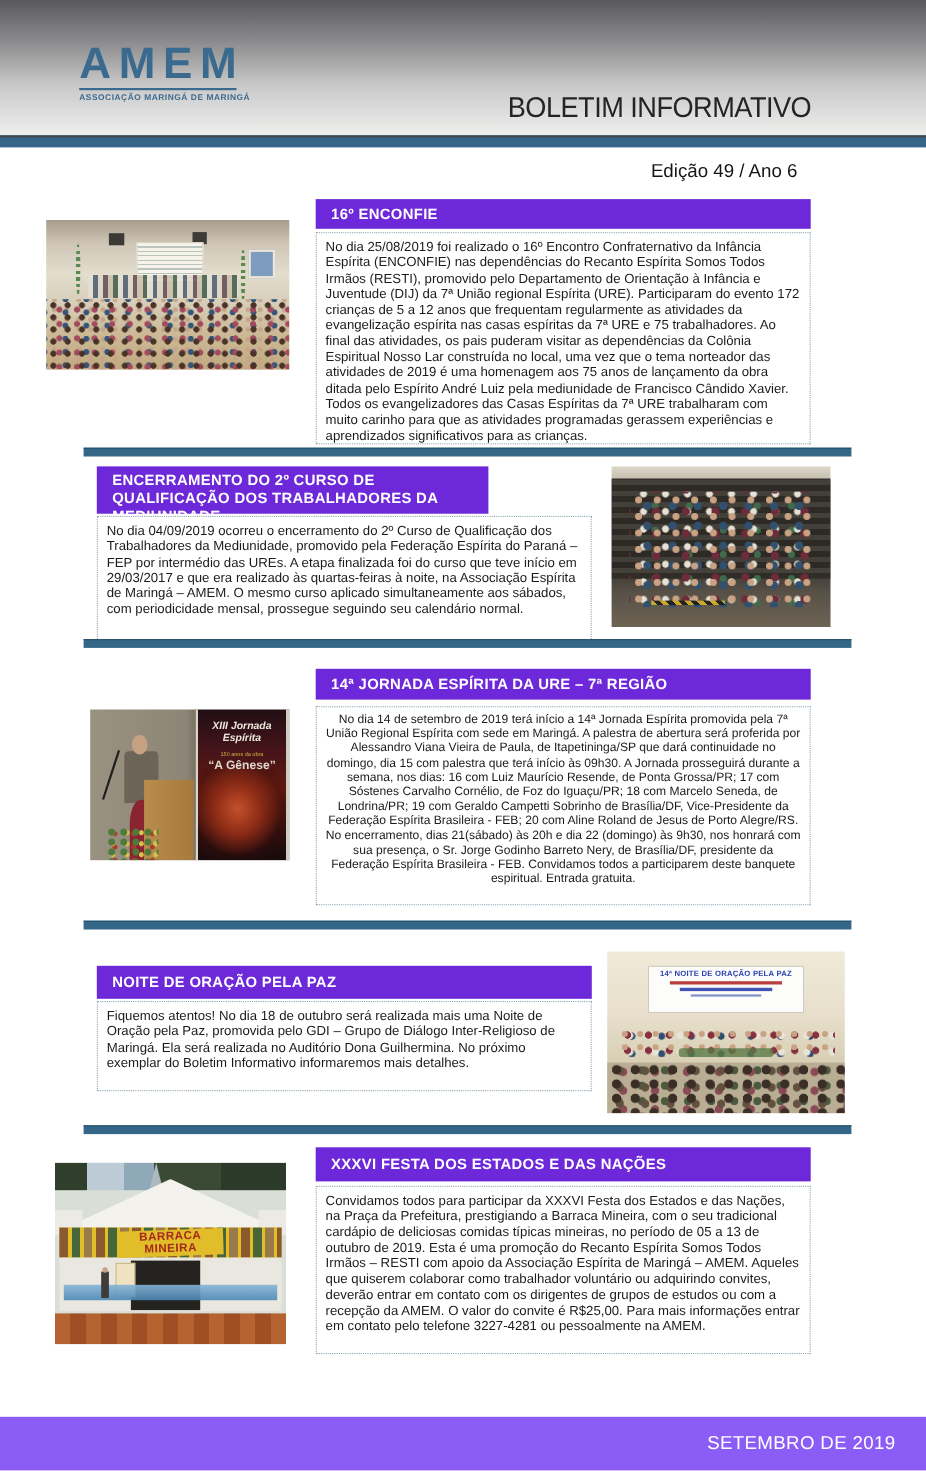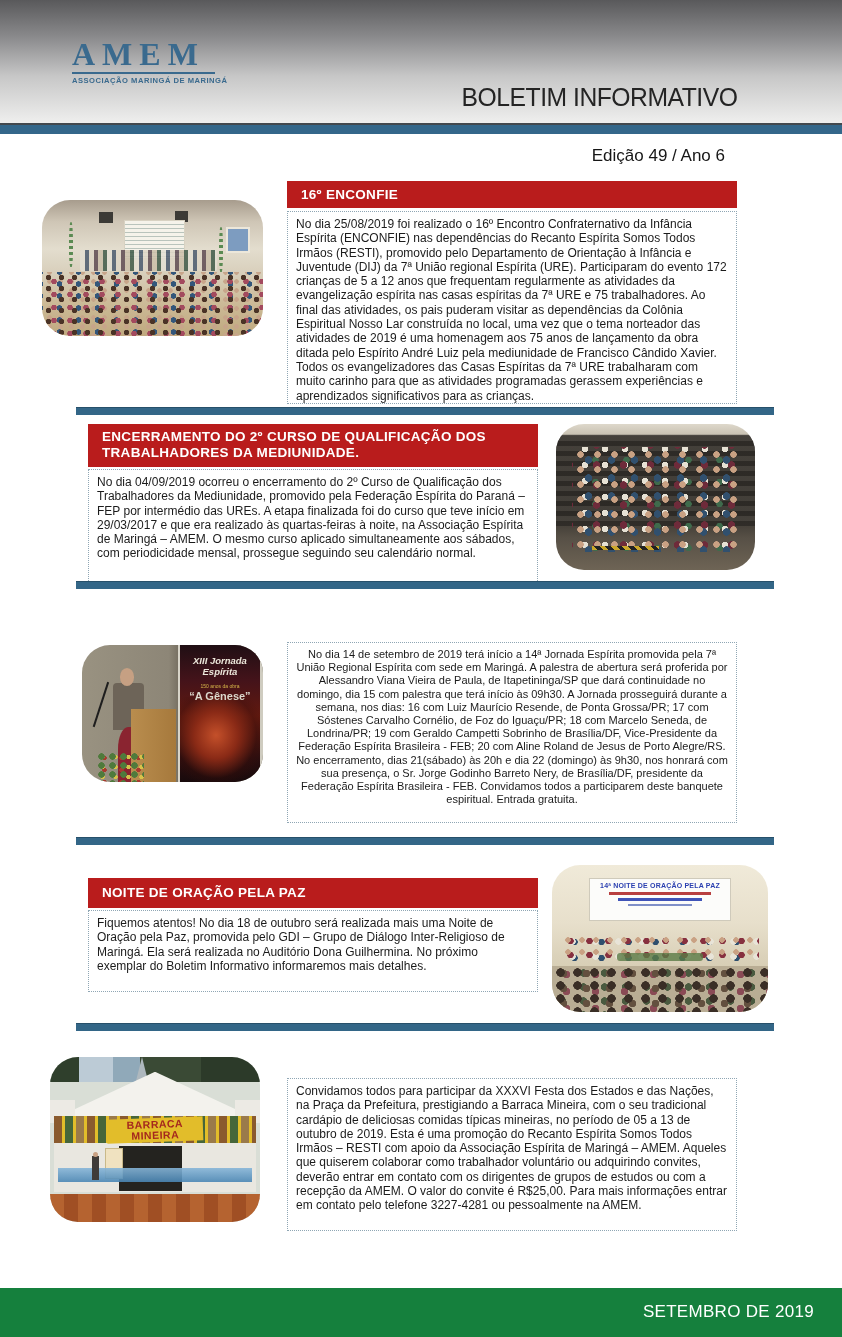--- a/index.html
+++ b/index.html
@@ -3,37 +3,37 @@
 <meta charset="utf-8">
 <style>
   html,body{margin:0;padding:0;background:#ffffff;}
   .page{position:relative;width:842px;height:1337px;background:#ffffff;overflow:hidden;
         font-family:"Liberation Sans",sans-serif;color:#1b1b1b;}
 
   
   .masthead{position:absolute;left:0;top:0;width:842px;height:123px;
             background:linear-gradient(180deg,#59595b 0%,#8a8a8c 30%,#c7c7c7 62%,#efefee 100%);}
   .logo{position:absolute;left:72px;top:38px;}
-  .logo-word{font-size:32px;font-weight:bold;letter-spacing:7px;color:#3a6a8e;line-height:1;font-family:Liberation Serif, serif;}
+  .logo-word{font-size:40px;font-weight:bold;letter-spacing:7px;color:#3a6a8e;line-height:1;}
   .logo-rule{height:2px;background:#3a6a8e;width:143px;margin:2px 0 2px 0;}
   .logo-sub{font-size:7.6px;font-weight:bold;letter-spacing:.5px;color:#3a6a8e;white-space:nowrap;}
   .masthead-title{position:absolute;top:82px;right:105px;font-size:26px;color:#242424;
                   letter-spacing:-0.5px;transform:scaleX(.95);transform-origin:right;}
   .masthead-bar{position:absolute;left:0;top:123px;width:842px;height:9px;background:#34678a;
                 border-top:2px solid #43494e;}
   .edition{position:absolute;top:146px;right:117px;font-size:17px;color:#161616;}
 
   
-  .sec-bar{position:absolute;background:#b91c1c;color:#ffffff;font-size:13.5px;font-weight:bold;
+  .sec-bar{position:absolute;background:#6d28d9;color:#ffffff;font-size:13.5px;font-weight:bold;
            letter-spacing:.3px;padding:6px 14px;box-sizing:border-box;line-height:1.22;}
   .text-box{position:absolute;border:1px dotted #8fa6b4;box-sizing:border-box;
             padding:5px 8px;font-size:12px;line-height:14.3px;color:#1b1b1b;overflow:hidden;}
   .text-box.tight{font-size:11px;line-height:13.2px;text-align:center;}
   .divider{position:absolute;left:76px;width:698px;height:7px;background:#336687;border-top:1px solid #27506a;}
-  .photo{position:absolute;overflow:hidden;border-radius:28px;}
+  .photo{position:absolute;overflow:hidden;}
 
   
   .p1{background:linear-gradient(180deg,#a79c8d 0%,#cfc6b6 16%,#e3ddce 36%,#d8cfbb 54%,#ccba97 76%,#c0a97f 100%);}
   .p1-screen{position:absolute;left:37%;top:15%;width:27%;height:27%;background:#f5f3ea;
              border:1px solid #d8d2c2;
              background-image:repeating-linear-gradient(180deg,transparent 0 3px,#b9c4bc 3px 4px);}
   .p1-speaker{position:absolute;width:6%;height:8%;background:#3c3a36;}
   .p1-window{position:absolute;right:6%;top:20%;width:9%;height:16%;background:#7d9cc0;border:2px solid #ece7da;}
   .p1-garland{position:absolute;width:2%;height:34%;background:repeating-linear-gradient(180deg,#5a8a52 0 3px,transparent 3px 6px);border-radius:40%;}
   .p1-standing{position:absolute;left:17%;top:37%;width:62%;height:15%;opacity:.85;border-radius:2px;
@@ -131,21 +131,21 @@
   .p5-menu{position:absolute;left:26%;top:55%;width:8%;height:18%;background:#f0e2c0;border:1px solid #c9b989;}
   .p5-wave{position:absolute;left:4%;right:4%;top:67%;height:9%;background:linear-gradient(180deg,#86b5d8,#npm 60%,#4a86b4);background:linear-gradient(180deg,#86b5d8,#4a86b4);opacity:.9;}
   .p5-person{position:absolute;left:20%;top:60%;width:7px;height:24px;background:#3f3b38;}
   .p5-head{position:absolute;left:20.4%;top:57.5%;width:5px;height:5px;border-radius:50%;background:#c9a183;}
   .p5-pave{position:absolute;left:0;right:0;bottom:0;height:17%;
            background:repeating-linear-gradient(90deg,#b56330 0 14px,#a04f24 14px 28px);
            background-image:repeating-linear-gradient(90deg,#b56330 0 14px,#a04f24 14px 28px),
                             repeating-linear-gradient(0deg,transparent 0 5px,rgba(0,0,0,.14) 5px 6px);}
 
   
-  .footer-bar{position:absolute;left:0;top:1288px;width:842px;height:49px;background:#15803d;}
+  .footer-bar{position:absolute;left:0;top:1288px;width:842px;height:49px;background:#8b5cf6;}
   .footer-label{position:absolute;right:28px;top:14px;color:#ffffff;font-size:17px;letter-spacing:.3px;}
 </style>
 </head>
 <body>
 
 <div class="page">
 
   <div class="masthead">
     <div class="logo">
       <div class="logo-word">AMEM</div>
@@ -166,31 +166,34 @@
     <div class="p1-speaker" style="left:60%;top:8%;"></div>
     <div class="p1-screen"></div>
     <div class="p1-window"></div>
     <div class="p1-garland" style="left:12%;top:16%;"></div>
     <div class="p1-garland" style="right:18%;top:20%;"></div>
     <div class="p1-standing"></div>
     <div class="p1-crowd"></div>
   </div>
   <div class="divider" style="top:407px;"></div>
 
-  <div class="sec-bar" style="left:88px;top:424px;width:450px;height:43px;padding-top:5px;">
+  <div class="sec-bar" style="left:88px;top:424px;width:356px;height:43px;padding-top:5px;">
     <span>ENCERRAMENTO DO 2º CURSO DE QUALIFICAÇÃO DOS TRABALHADORES DA MEDIUNIDADE.</span>
   </div>
   <div class="text-box" style="left:88px;top:469px;width:450px;height:114px;">No dia 04/09/2019 ocorreu o encerramento do 2º Curso de Qualificação dos Trabalhadores da Mediunidade, promovido pela Federação Espírita do Paraná – FEP por intermédio das UREs. A etapa finalizada foi do curso que teve início em 29/03/2017 e que era realizado às quartas-feiras à noite, na Associação Espírita de Maringá – AMEM. O mesmo curso aplicado simultaneamente aos sábados, com periodicidade mensal, prossegue seguindo seu calendário normal.</div>
   <div class="photo p2" style="left:556px;top:424px;width:199px;height:146px;">
     <div class="p2-chairs"></div>
     <div class="p2-people"></div>
     <div class="p2-hazard"></div>
   </div>
   <div class="divider" style="top:581px;"></div>
 
+  <div class="sec-bar" style="left:287px;top:608px;width:450px;height:28px;">
+    <span>14ª JORNADA ESPÍRITA DA URE – 7ª REGIÃO</span>
+  </div>
   <div class="text-box tight" style="left:287px;top:642px;width:450px;height:181px;">No dia 14 de setembro de 2019 terá início a 14ª Jornada Espírita promovida pela 7ª União Regional Espírita com sede em Maringá. A palestra de abertura será proferida por Alessandro Viana Vieira de Paula, de Itapetininga/SP que dará continuidade no domingo, dia 15 com palestra que terá início às 09h30. A Jornada prosseguirá durante a semana, nos dias: 16 com Luiz Maurício Resende, de Ponta Grossa/PR; 17 com Sóstenes Carvalho Cornélio, de Foz do Iguaçu/PR; 18 com Marcelo Seneda, de Londrina/PR; 19 com Geraldo Campetti Sobrinho de Brasília/DF, Vice-Presidente da Federação Espírita Brasileira - FEB; 20 com Aline Roland de Jesus de Porto Alegre/RS. No encerramento, dias 21(sábado) às 20h e dia 22 (domingo) às 9h30, nos honrará com sua presença, o Sr. Jorge Godinho Barreto Nery, de Brasília/DF, presidente da Federação Espírita Brasileira - FEB. Convidamos todos a participarem deste banquete espiritual. Entrada gratuita.</div>
   <div class="photo p3" style="left:82px;top:645px;width:181px;height:137px;">
     <div class="p3-mic"></div>
     <div class="p3-person-body"></div>
     <div class="p3-person-head"></div>
     <div class="p3-cloth"></div>
     <div class="p3-podium"></div>
     <div class="p3-flowers"></div>
     <div class="p3-banner">
       <div class="p3-nebula"></div>
@@ -211,20 +214,23 @@
       <div class="p4-banner-l2"></div>
       <div class="p4-banner-l3"></div>
       <div class="p4-banner-l4"></div>
     </div>
     <div class="p4-row"></div>
     <div class="p4-green"></div>
     <div class="p4-aud"></div>
   </div>
   <div class="divider" style="top:1023px;"></div>
 
+  <div class="sec-bar" style="left:287px;top:1043px;width:450px;height:31px;padding-top:8px;">
+    <span>XXXVI FESTA DOS ESTADOS E DAS NAÇÕES</span>
+  </div>
   <div class="text-box" style="left:287px;top:1078px;width:450px;height:153px;">Convidamos todos para participar da XXXVI Festa dos Estados e das Nações, na Praça da Prefeitura, prestigiando a Barraca Mineira, com o seu tradicional cardápio de deliciosas comidas típicas mineiras, no período de 05 a 13 de outubro de 2019. Esta é uma promoção do Recanto Espírita Somos Todos Irmãos – RESTI com apoio da Associação Espírita de Maringá – AMEM. Aqueles que quiserem colaborar como trabalhador voluntário ou adquirindo convites, deverão entrar em contato com os dirigentes de grupos de estudos ou com a recepção da AMEM. O valor do convite é R$25,00. Para mais informações entrar em contato pelo telefone 3227-4281 ou pessoalmente na AMEM.</div>
   <div class="photo p5" style="left:50px;top:1057px;width:210px;height:165px;">
     <div class="p5-sky"></div>
     <div class="p5-spire"></div>
     <div class="p5-roof"></div>
     <div class="p5-sideL"></div>
     <div class="p5-sideR"></div>
     <div class="p5-wall"></div>
     <div class="p5-open"></div>
     <div class="p5-menu"></div>

